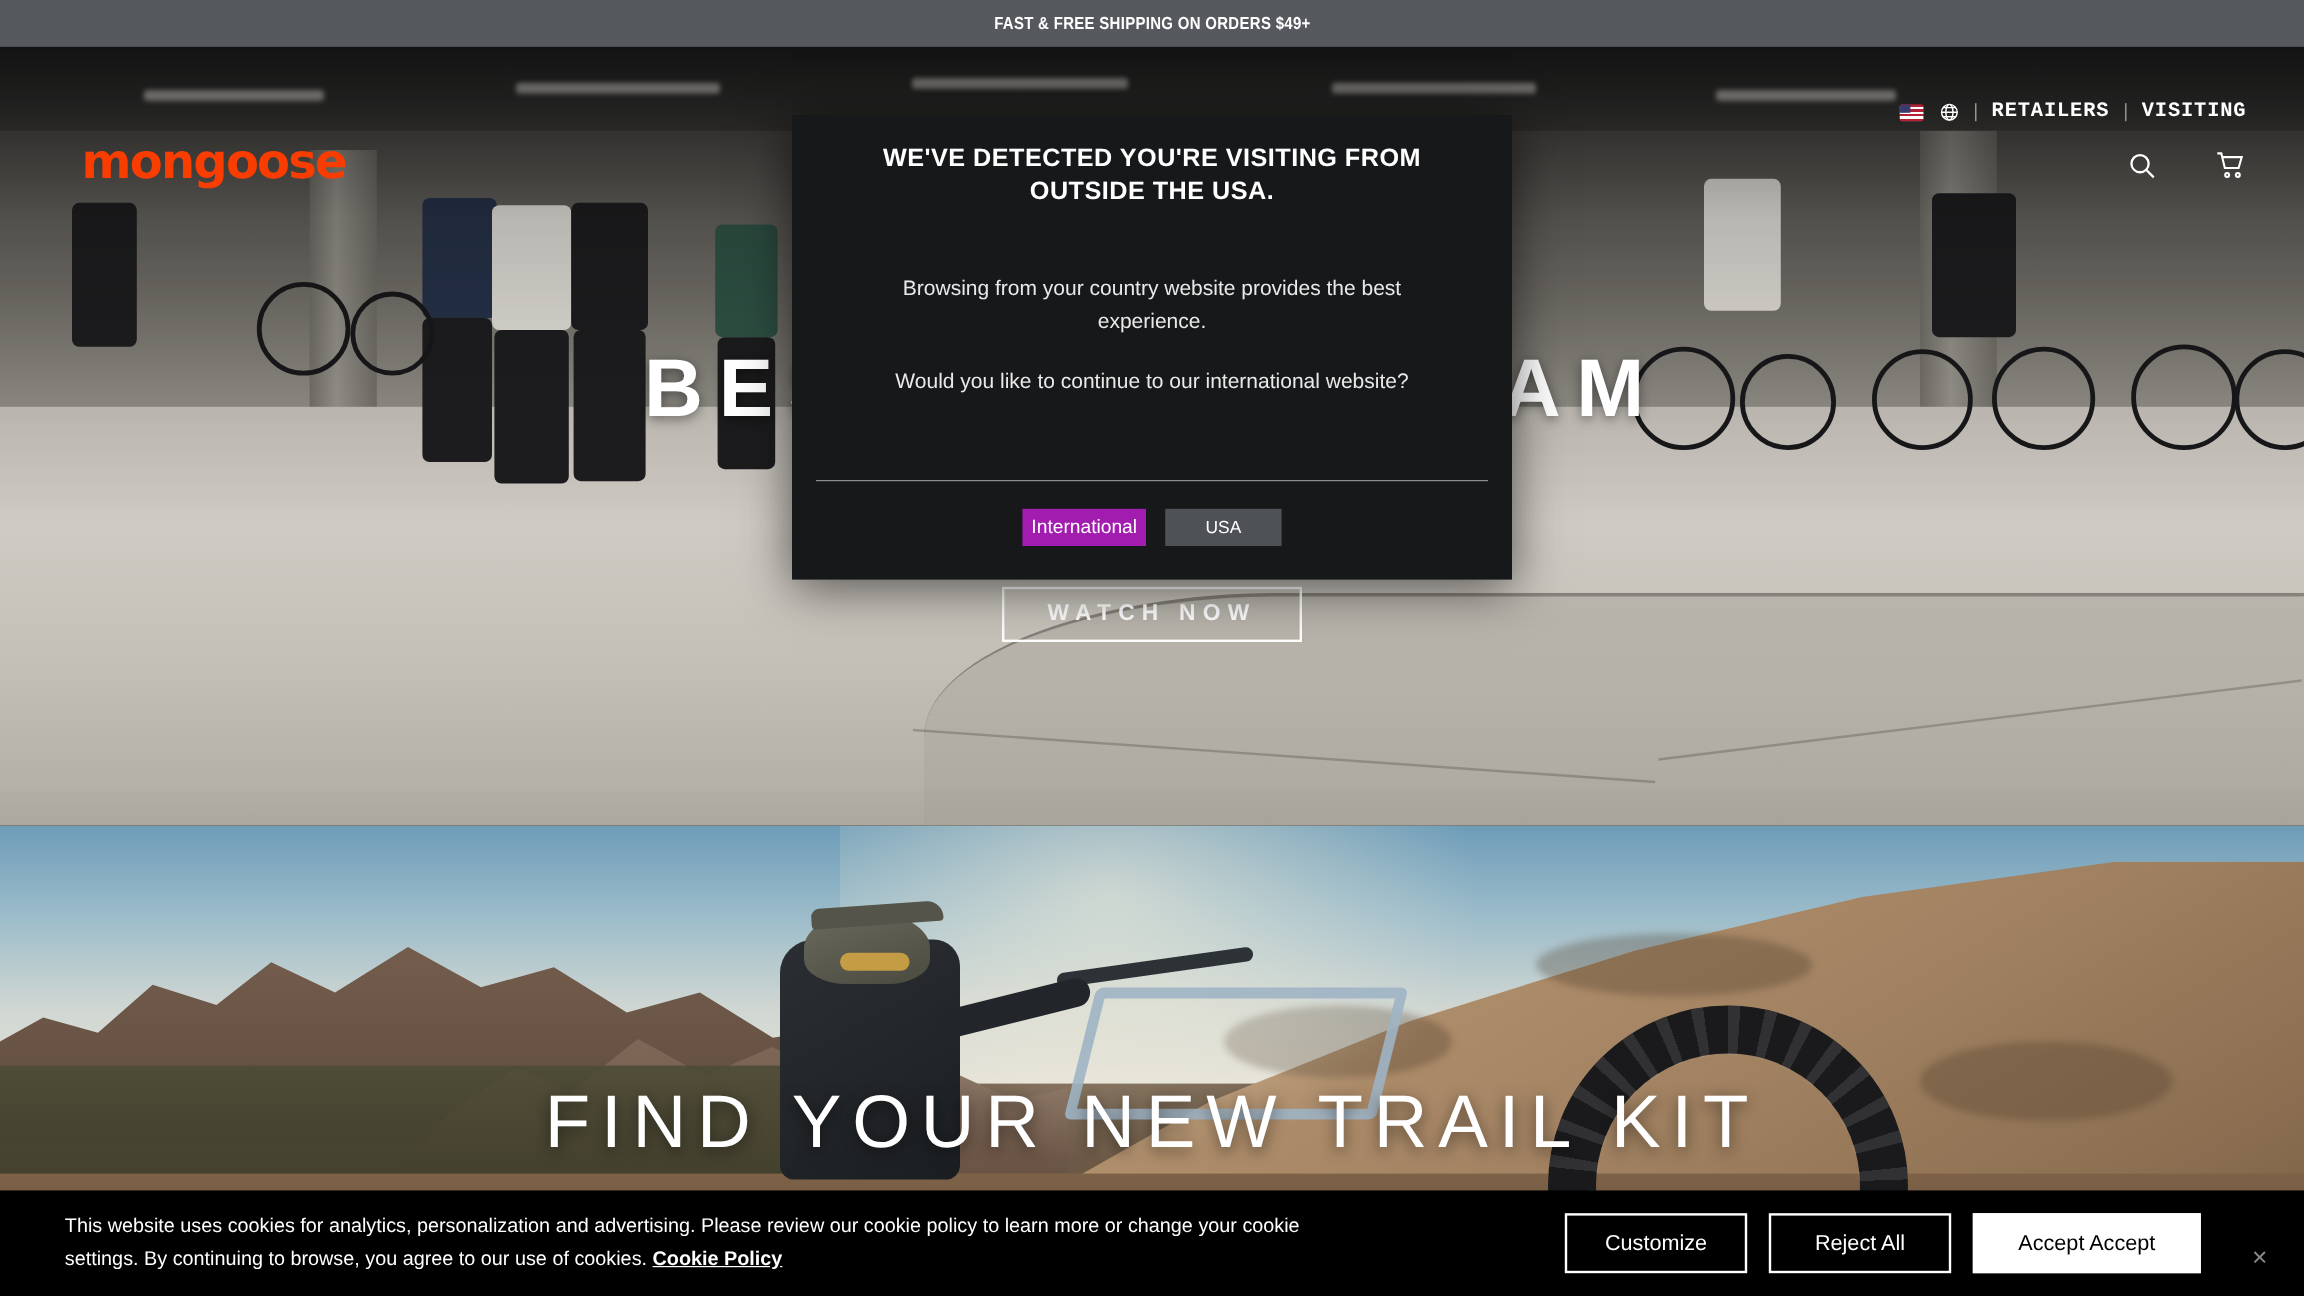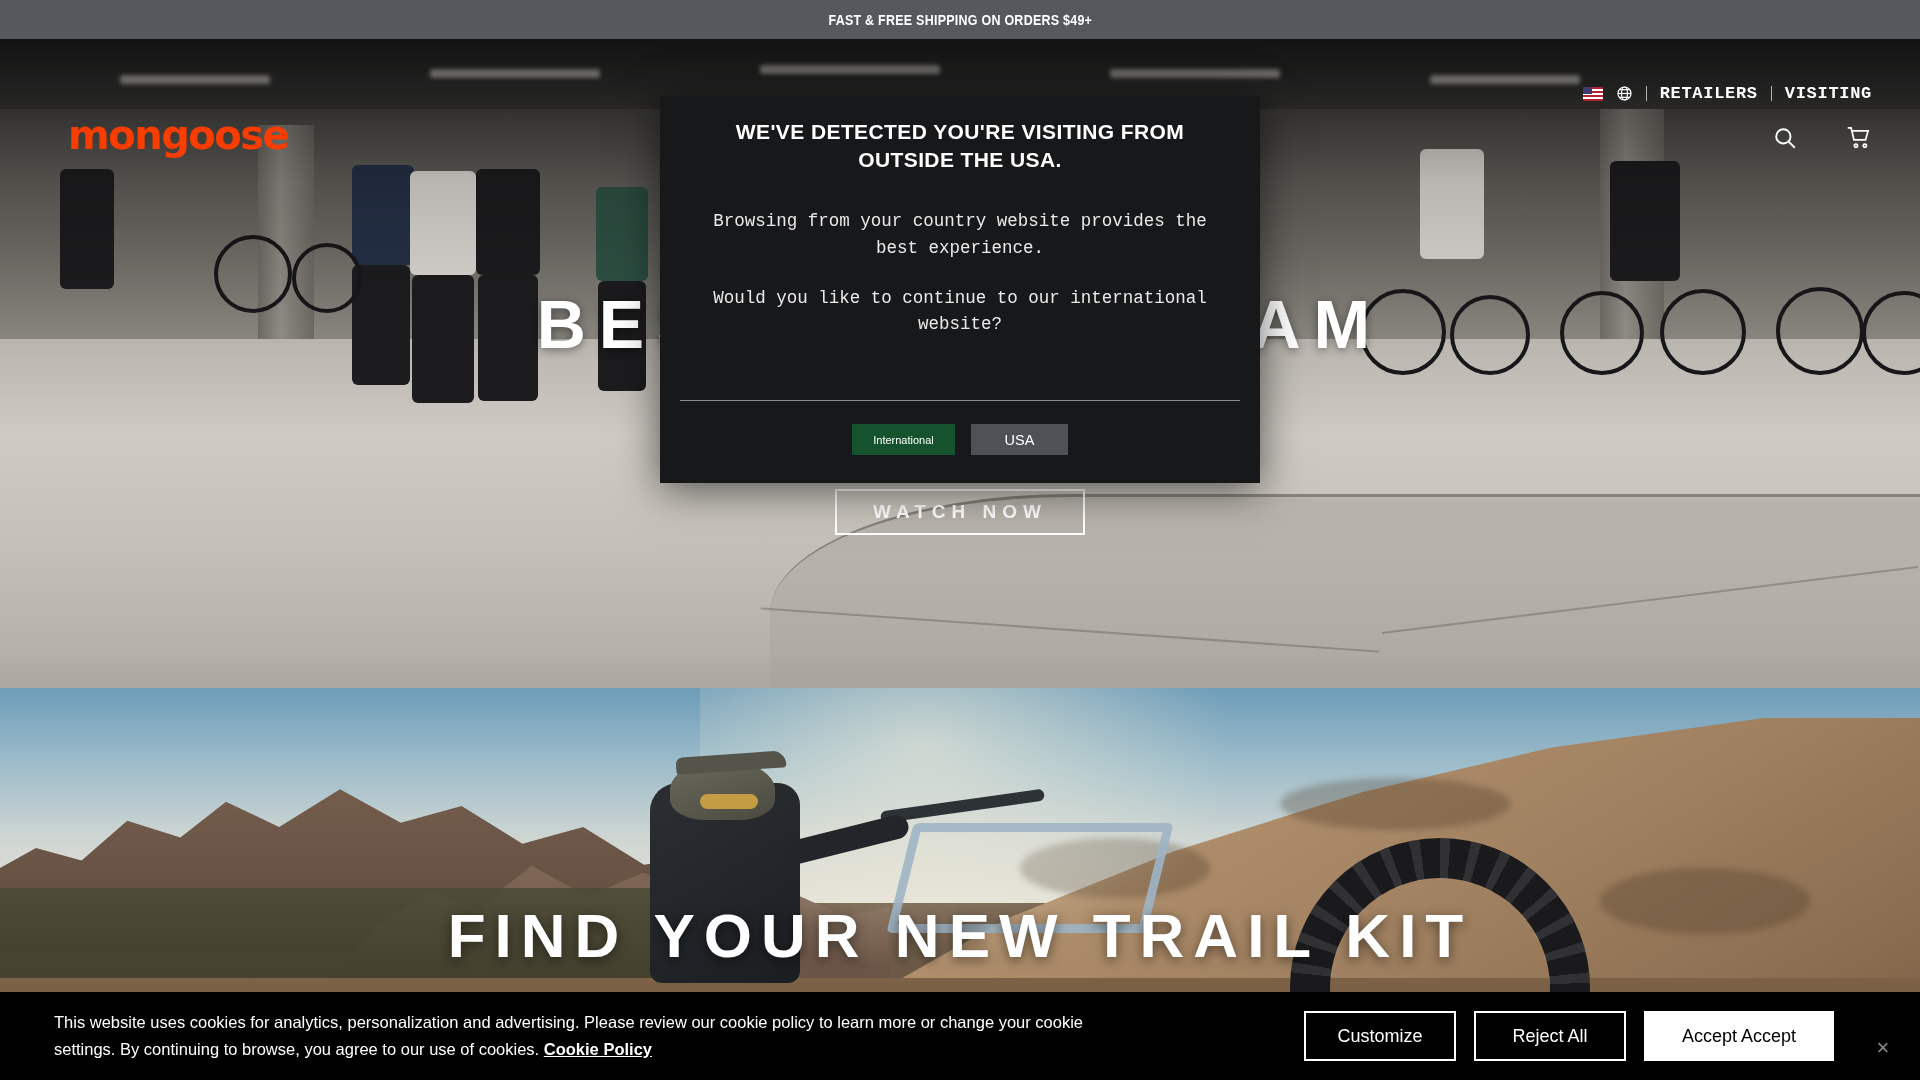--- a/index.html
+++ b/index.html
@@ -226,55 +226,55 @@
     background: repeating-conic-gradient(from 0deg, rgba(255,255,255,.10) 0deg 4deg, rgba(0,0,0,0) 4deg 12deg);
     -webkit-mask: radial-gradient(circle, transparent 108px, #000 110px, #000 150px, transparent 152px);
             mask: radial-gradient(circle, transparent 108px, #000 110px, #000 150px, transparent 152px);
   }
   .t-dust {
     position: absolute; left: 700px; top: 0; width: 560px; height: 300px;
     background: radial-gradient(ellipse at 40% 20%, rgba(255,244,220,.55), rgba(255,244,220,0) 65%);
   }
   .hero2-title {
     position: absolute; left: 0; top: 212px; width: 1920px; text-align: center;
-    color: #ffffff; font-size: 62px; font-weight: 700; letter-spacing: 9px;
+    color: #ffffff; font-size: 62px; font-weight: 400; letter-spacing: 9px;
     text-shadow: 0 3px 12px rgba(0,0,0,.5);
     font-family: "Liberation Sans Narrow", "Liberation Sans", sans-serif;
     z-index: 6;
   }
 
   
   .modal {
     position: absolute; left: 660px; top: 96px; width: 600px; height: 387px;
     background: #17181a; z-index: 60;
     display: flex; flex-direction: column; align-items: center;
     box-shadow: 0 6px 40px rgba(0,0,0,.6);
   }
   .modal-title {
     margin-top: 22px; width: 530px; text-align: center;
     color: #ffffff; font-size: 21px; font-weight: 700; letter-spacing: .4px; line-height: 1.32;
     font-family: "Liberation Sans Narrow", "Liberation Sans", sans-serif;
   }
   .modal-body {
-    margin-top: 35px; width: 510px; text-align: center;
+    margin-top: 54px; width: 510px; text-align: center;
     color: #e9e9e9; font-size: 17.5px; line-height: 1.5;
-    font-family: Liberation Mono, monospace;
+    font-family: Liberation Sans, sans-serif;
   }
   .modal-body p + p { margin-top: 24px; }
   .modal-div {
     position: absolute; left: 20px; top: 304px; width: 560px; height: 1px;
     background: #8d8d8d;
   }
   .modal-actions {
     position: absolute; left: 0; top: 328px; width: 600px;
     display: flex; justify-content: center; gap: 16px;
   }
   .btn-intl {
-    width: 103px; height: 31px; background: #14532d; border: none; color: #ffffff;
-    font-size: 11px; cursor: pointer;
+    width: 103px; height: 31px; background: #a21caf; border: none; color: #ffffff;
+    font-size: 16px; cursor: pointer;
     font-family: "Liberation Sans Narrow", "Liberation Sans", sans-serif;
   }
   .btn-usa {
     width: 97px; height: 31px; background: #4e5257; border: none; color: #ffffff;
     font-size: 14.5px; cursor: pointer;
     font-family: "Liberation Sans Narrow", "Liberation Sans", sans-serif;
   }
 
   
   .cookie {

